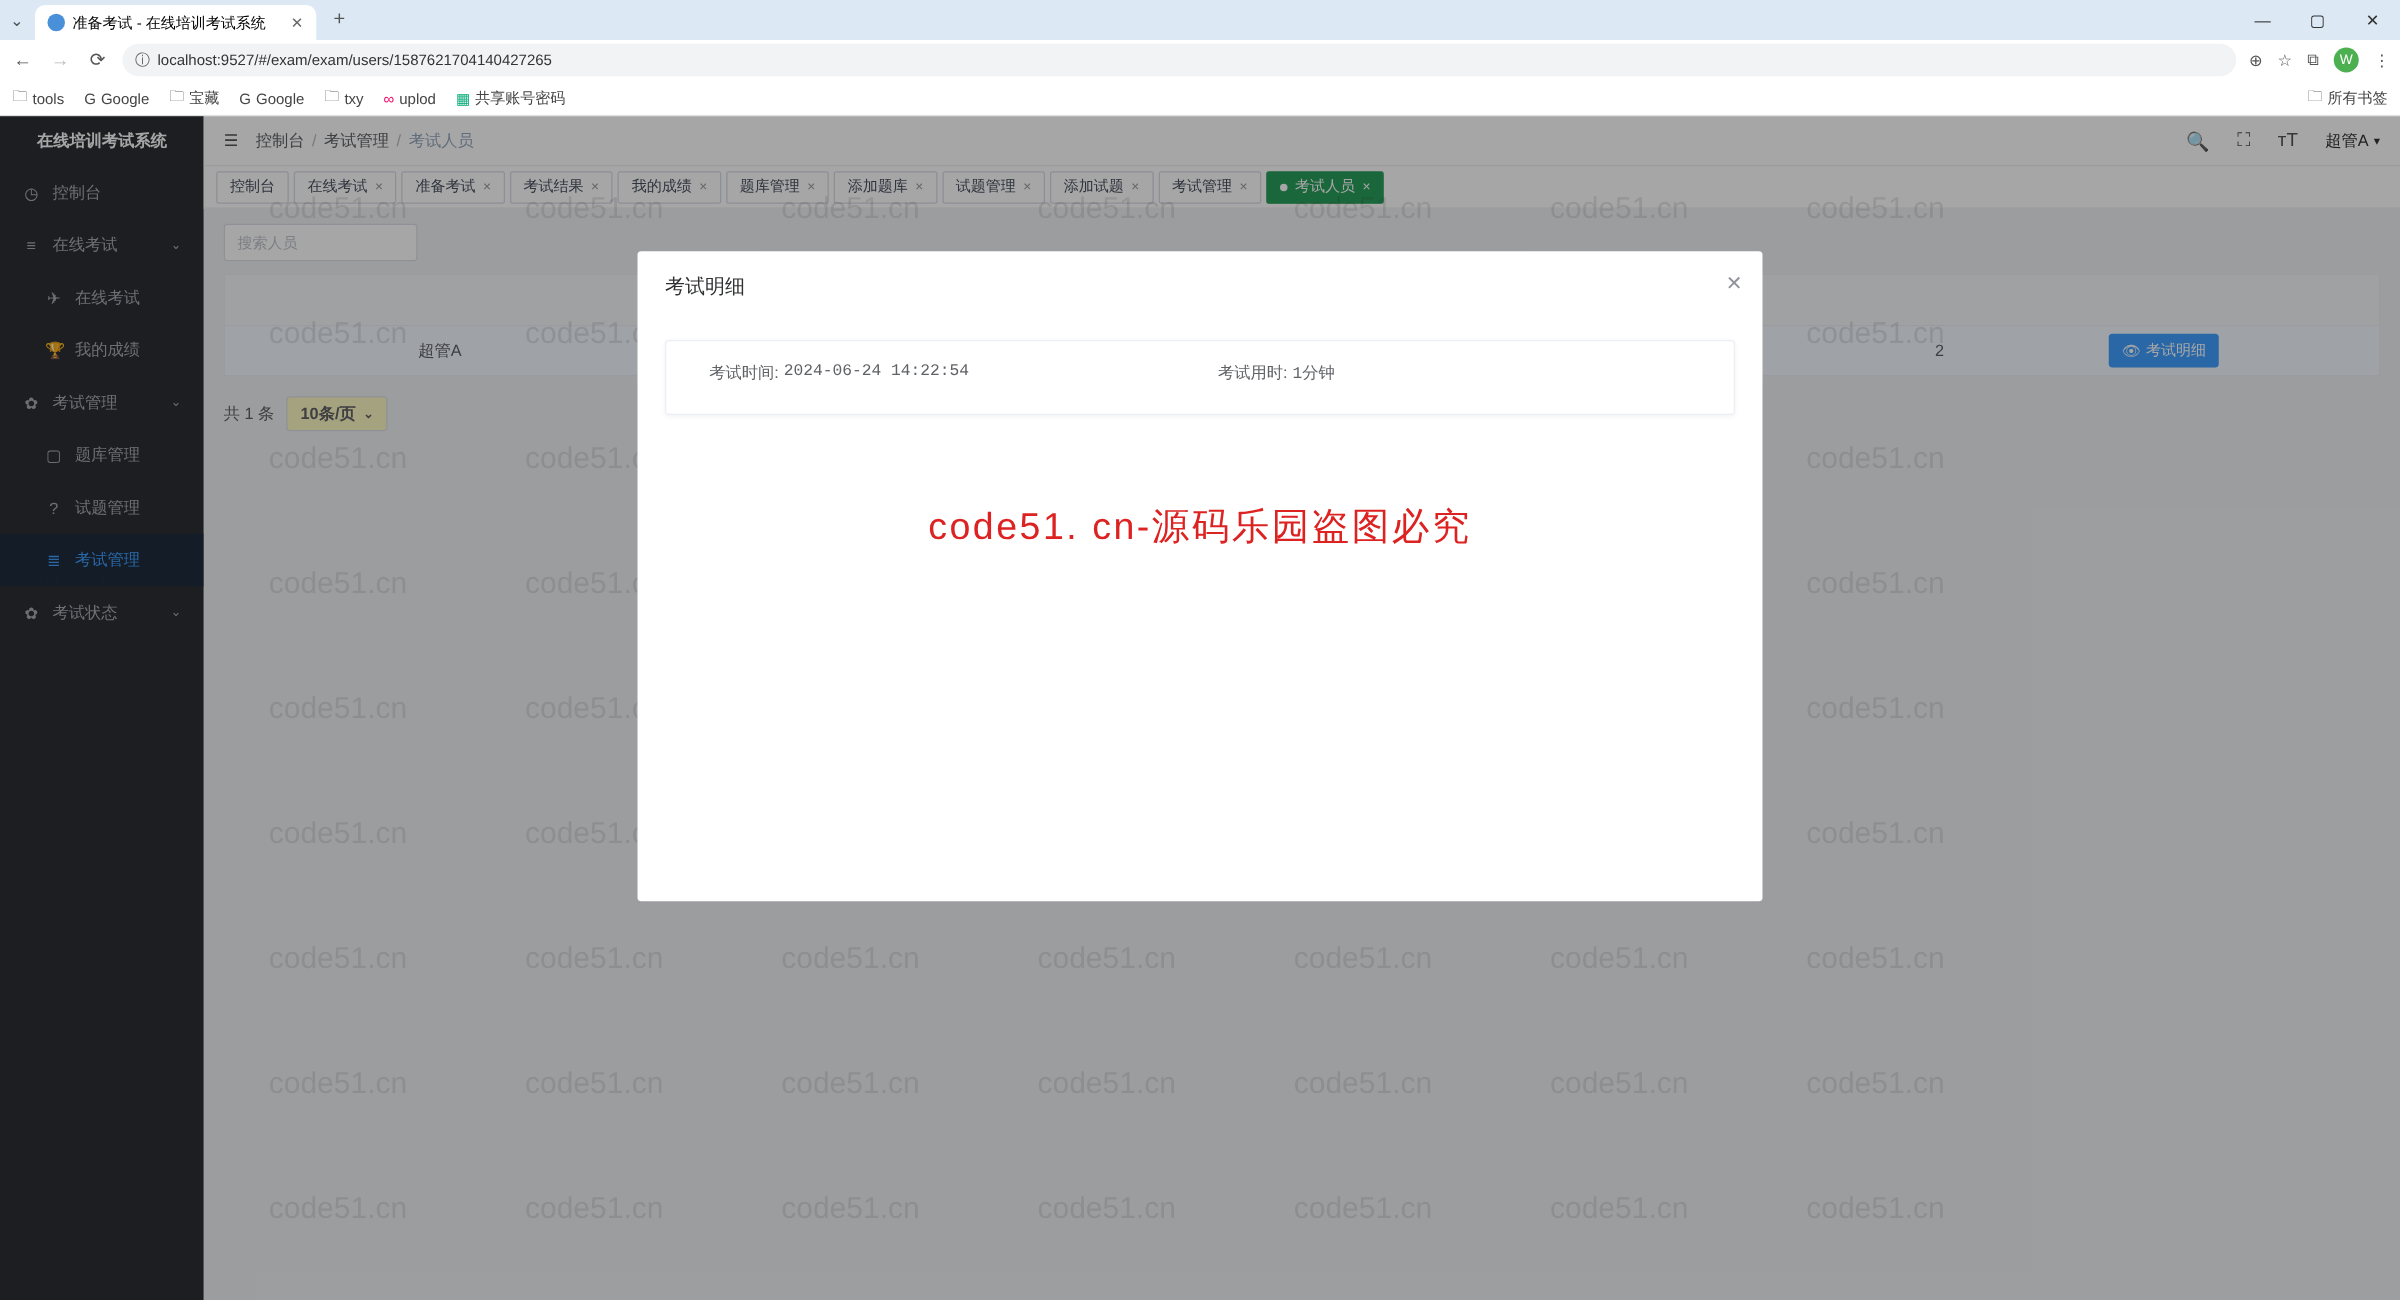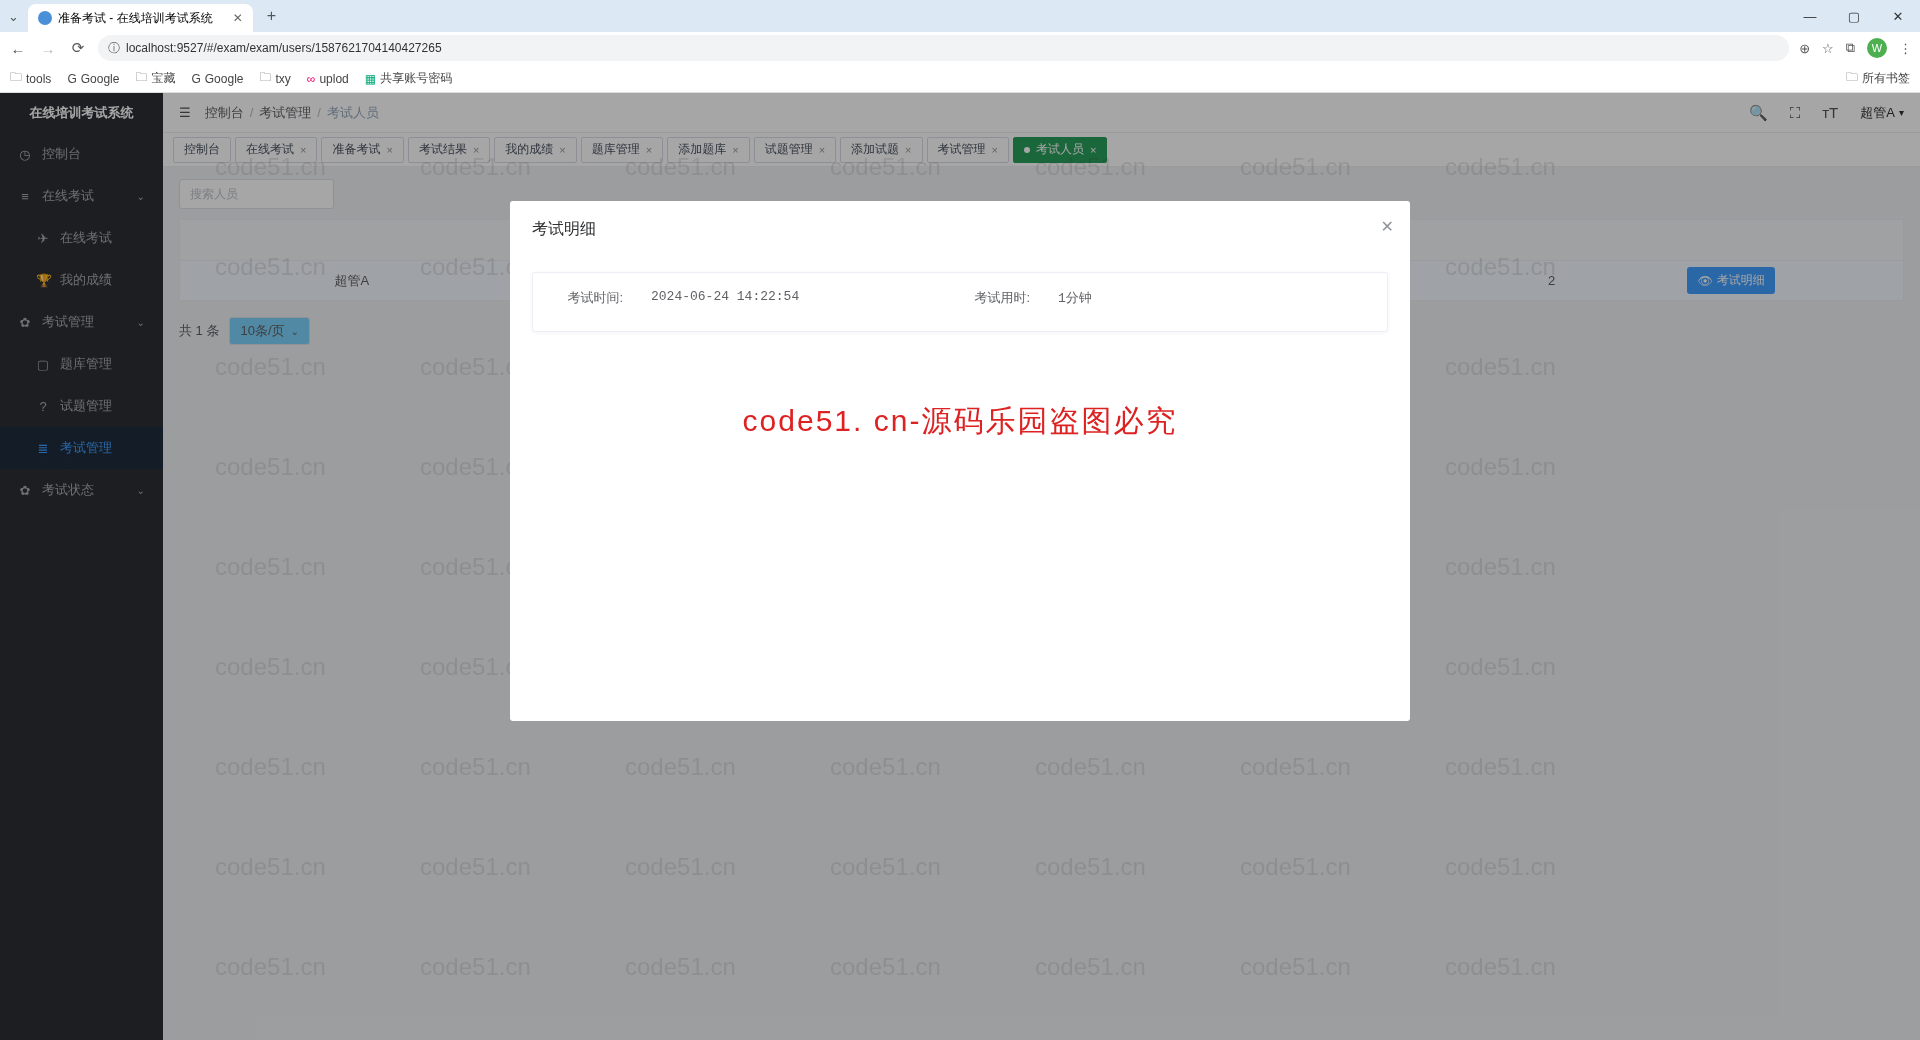--- a/index.html
+++ b/index.html
@@ -59,30 +59,30 @@
 .search-box { width: 155px; height: 30px; border: 1px solid #dcdfe6; border-radius: 3px; padding: 0 10px; font-size: 12px; color: #c0c4cc; background: #fff; display: flex; align-items: center; }
 
 .table { width: 100%; margin-top: 10px; border: 1px solid #ebeef5; background: #fff; }
 .table .thead { background: #f5f7fa; height: 40px; display: flex; }
 .table .trow { height: 40px; display: flex; background: #f5f9ff; border-top: 1px solid #ebeef5; }
 .table .th, .table .td { flex: 1; display: flex; align-items: center; justify-content: center; font-size: 13px; color: #606266; }
 .table .th { font-weight: 600; color: #333; }
 .action-btn { background: #409eff; color: #fff; border-radius: 3px; padding: 5px 10px; font-size: 12px; display: inline-flex; align-items: center; gap: 4px; }
 
 .pagination { margin-top: 16px; display: flex; align-items: center; gap: 10px; font-size: 13px; color: #606266; }
-.page-size { border: 1px solid #dcdfe6; padding: 4px 10px; border-radius: 3px; display: flex; align-items: center; gap: 6px; background: #7dd3fc; }
+.page-size { border: 1px solid #dcdfe6; padding: 4px 10px; border-radius: 3px; display: flex; align-items: center; gap: 6px; background: #fef9c3; font-weight: bold; }
 
 
 .overlay { position: absolute; inset: 0; background: rgba(0,0,0,0.35); display: flex; justify-content: center; align-items: flex-start; }
 .modal { width: 900px; background: #fff; margin-top: 108px; border-radius: 3px; min-height: 520px; position: relative; }
 .modal-head { padding: 18px 22px; font-size: 16px; color: #303133; }
 .modal-close { position: absolute; right: 16px; top: 16px; color: #909399; font-size: 16px; cursor: pointer; }
 .detail-card { margin: 14px 22px; border: 1px solid #ebeef5; border-radius: 3px; padding: 16px 20px; box-shadow: 0 1px 4px rgba(0,0,0,0.05); }
 .detail-row { display: flex; margin-bottom: 8px; font-size: 13px; color: #606266; }
-.detail-row .pair { flex: 1; display: flex; gap: 24px; }
+.detail-row .pair { flex: 1; display: flex; }
 .detail-row .label { width: 70px; text-align: right; }
 .detail-row .value { margin-left: 4px; font-family: Liberation Mono, monospace; }
 
 .watermark-text { position: absolute; left: 50%; transform: translateX(-50%); top: 200px; font-size: 30px; color: #d22; letter-spacing: 2px; font-family: "SimHei", sans-serif; }
 
 
 .wm-layer { position: absolute; inset: 0; pointer-events: none; opacity: 0.12; }
 .wm-layer span { position: absolute; font-size: 24px; color: #333; }
 </style>
 </head>

